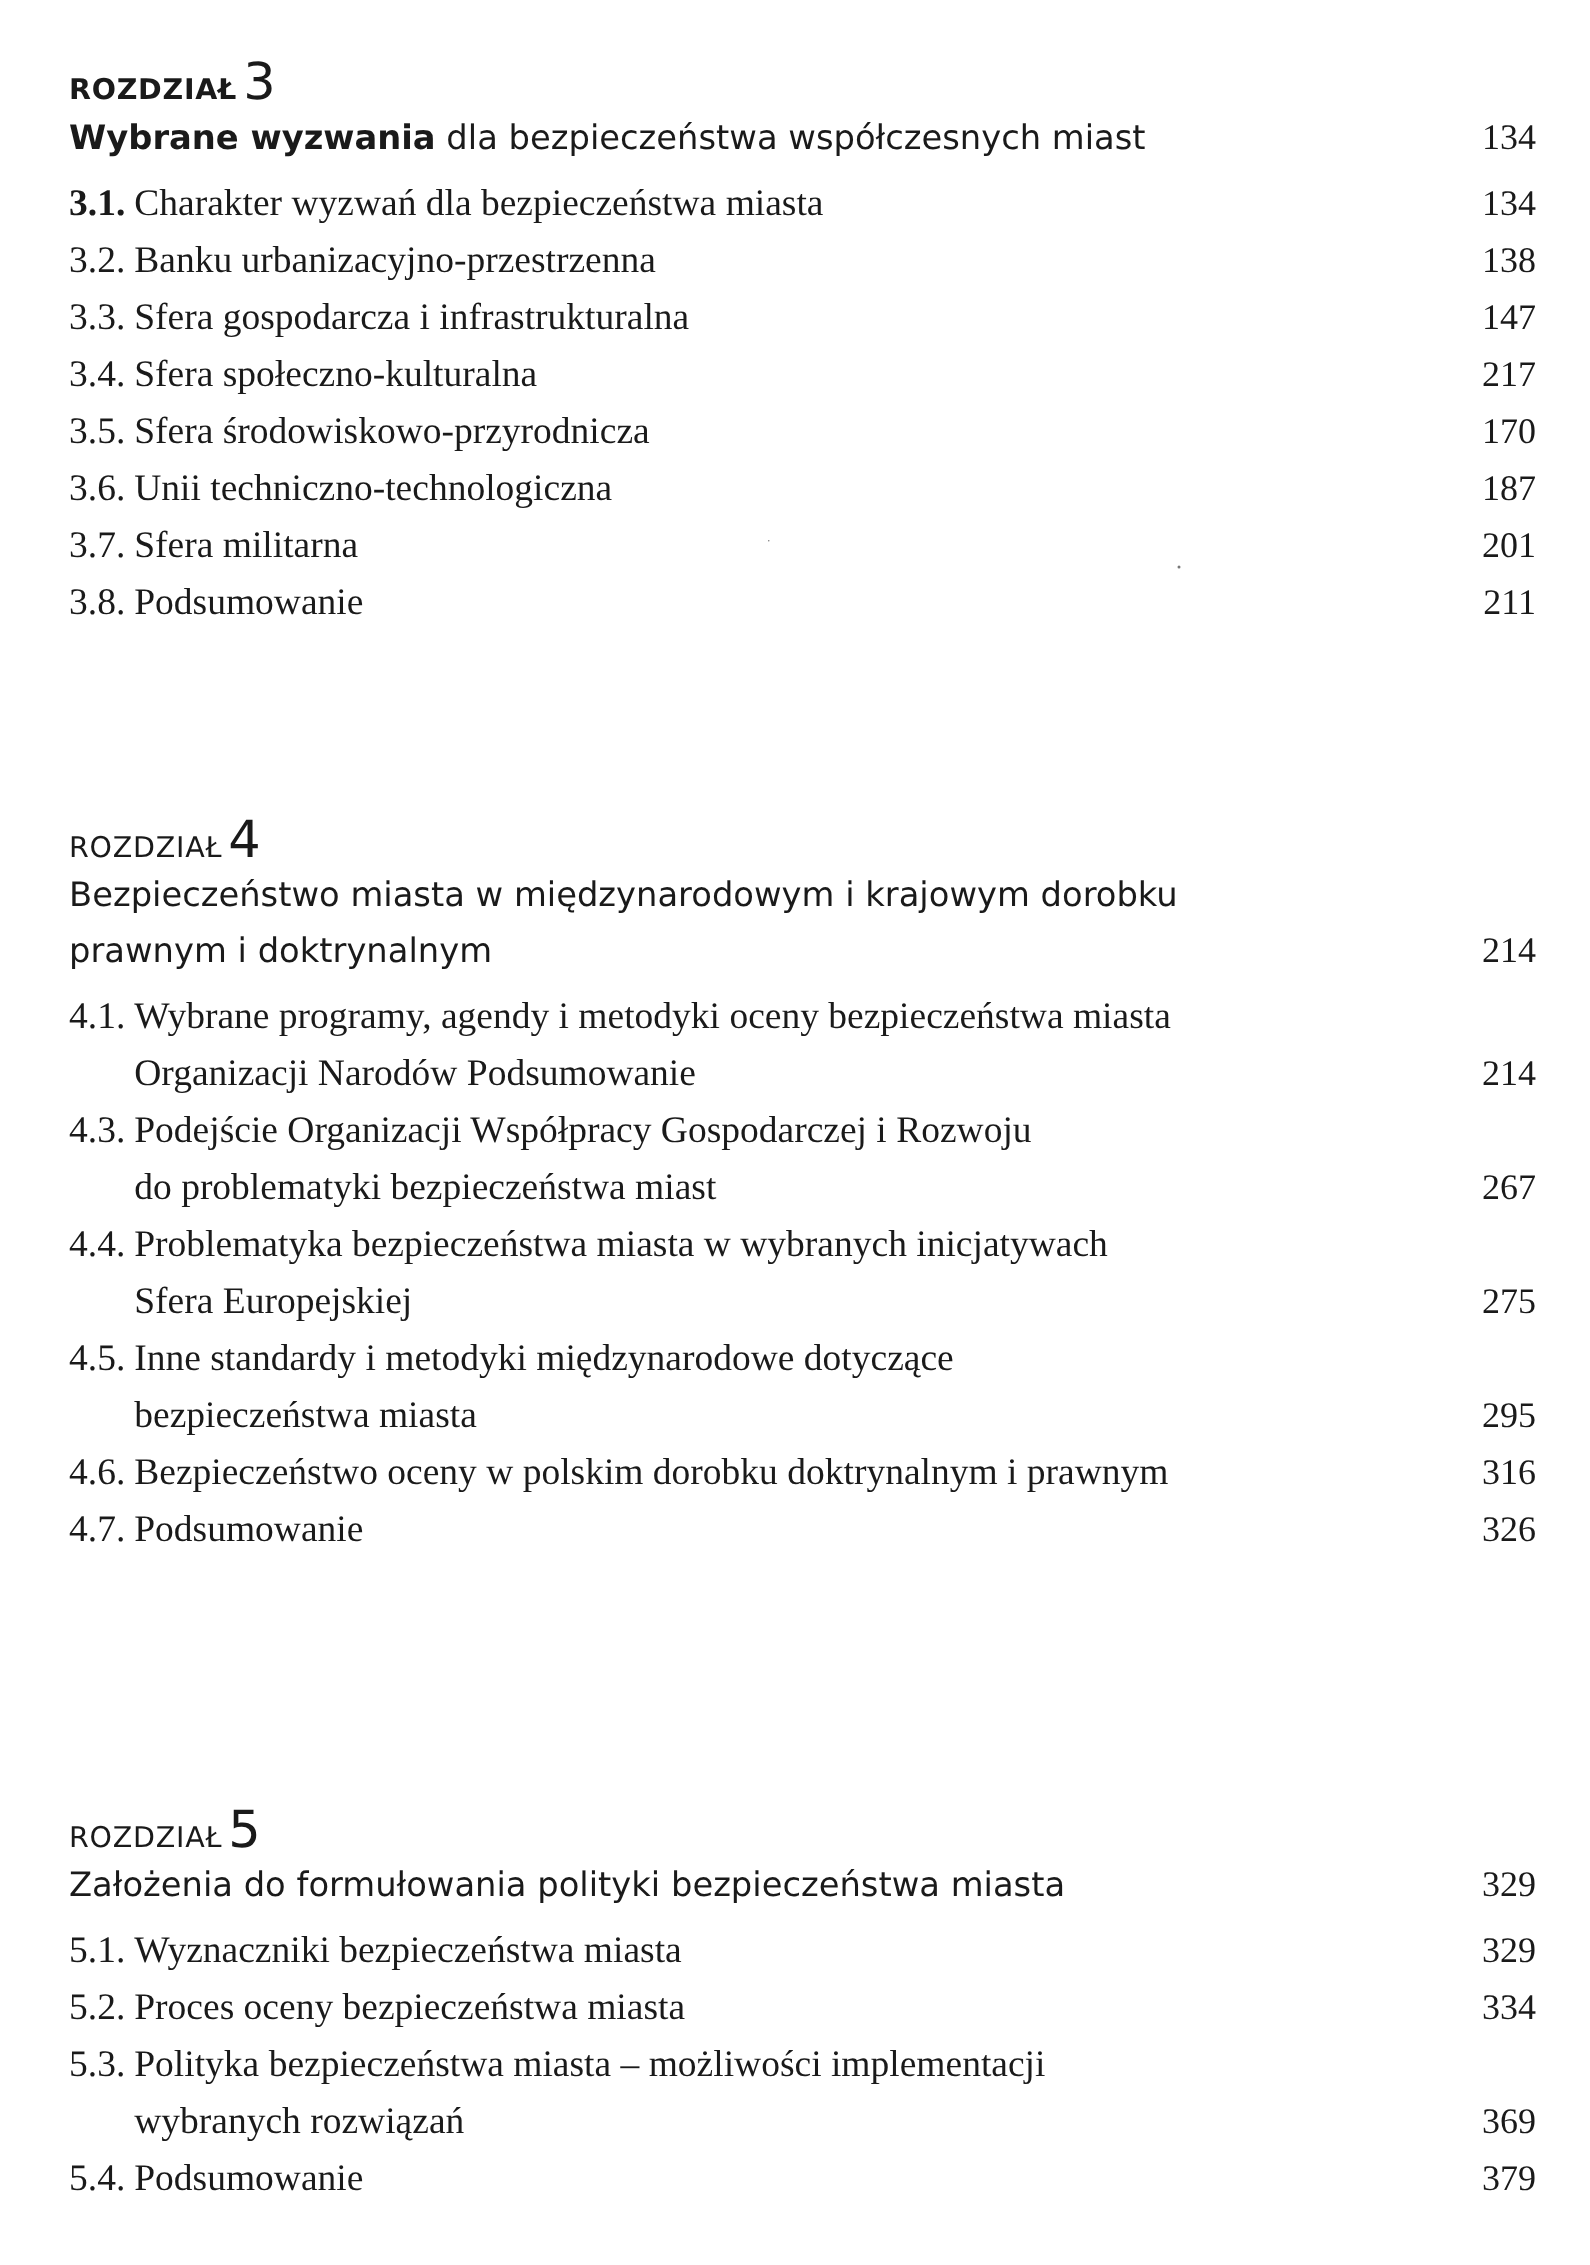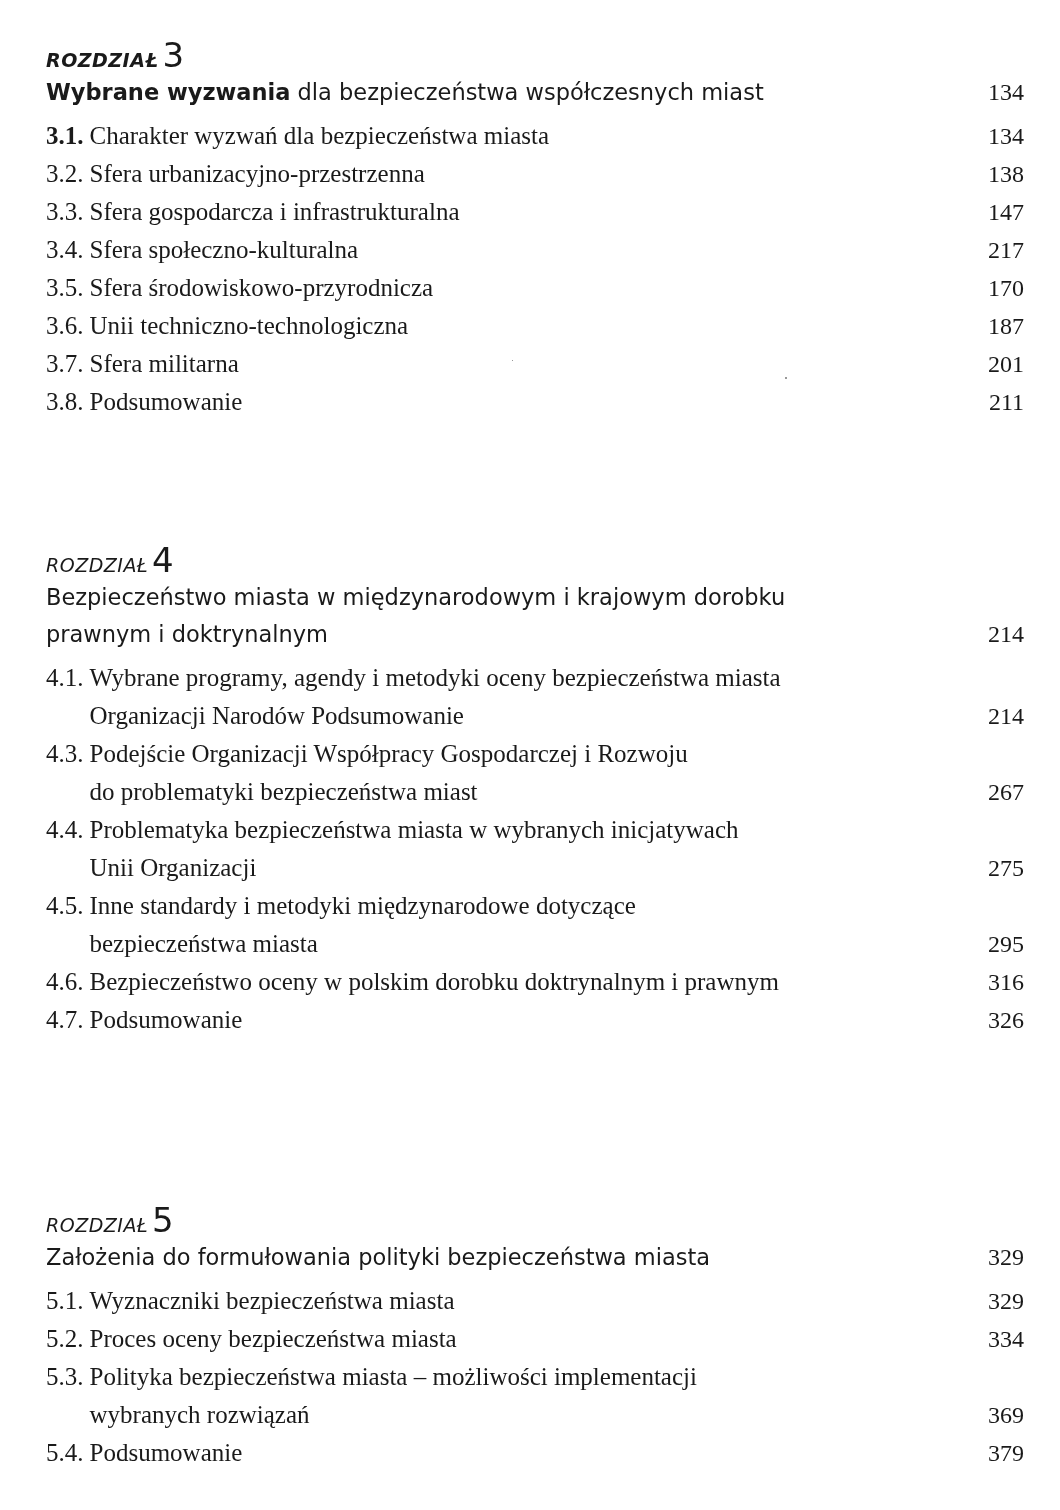--- a/index.html
+++ b/index.html
@@ -29,21 +29,20 @@
       font-family: "DejaVu Sans", sans-serif;
       font-size: 21px;
       line-height: 28px;
       letter-spacing: 0.5px;
       display: flex;
       align-items: baseline;
       height: 34px;
     }
     .chapter-label .word {
       font-size: 19px;
-      font-style: italic;
     }
     .chapter-label .num {
       font-size: 34px;
       margin-left: 4px;
       font-weight: normal;
       line-height: 30px;
     }
     .chapter-title-row {
       display: flex;
       justify-content: space-between;
@@ -117,21 +116,21 @@
     <div class="entry">
       <div class="label-wrap">
           <span class="num bold-prefix">3.1.</span>
           <span class="text">Charakter wyzwań dla bezpieczeństwa miasta</span>
         </div>
       <span class="page-num">134</span>
     </div>
     <div class="entry">
       <div class="label-wrap">
           <span class="num">3.2.</span>
-          <span class="text">Sfera urbanizacyjno-przestrzenna</span>
+          <span class="text">Banku urbanizacyjno-przestrzenna</span>
         </div>
       <span class="page-num">138</span>
     </div>
     <div class="entry">
       <div class="label-wrap">
           <span class="num">3.3.</span>
           <span class="text">Sfera gospodarcza i infrastrukturalna</span>
         </div>
       <span class="page-num">147</span>
     </div>
@@ -194,21 +193,21 @@
     <div class="entry">
       <div class="label-wrap">
           <span class="num">4.3.</span>
           <span class="text"><span>Podejście Organizacji Współpracy Gospodarczej i Rozwoju</span><br><span>do problematyki bezpieczeństwa miast</span></span>
         </div>
       <span class="page-num">267</span>
     </div>
     <div class="entry">
       <div class="label-wrap">
           <span class="num">4.4.</span>
-          <span class="text"><span>Problematyka bezpieczeństwa miasta w wybranych inicjatywach</span><br><span>Unii Organizacji</span></span>
+          <span class="text"><span>Problematyka bezpieczeństwa miasta w wybranych inicjatywach</span><br><span>Sfera Europejskiej</span></span>
         </div>
       <span class="page-num">275</span>
     </div>
     <div class="entry">
       <div class="label-wrap">
           <span class="num">4.5.</span>
           <span class="text"><span>Inne standardy i metodyki międzynarodowe dotyczące</span><br><span>bezpieczeństwa miasta</span></span>
         </div>
       <span class="page-num">295</span>
     </div>

